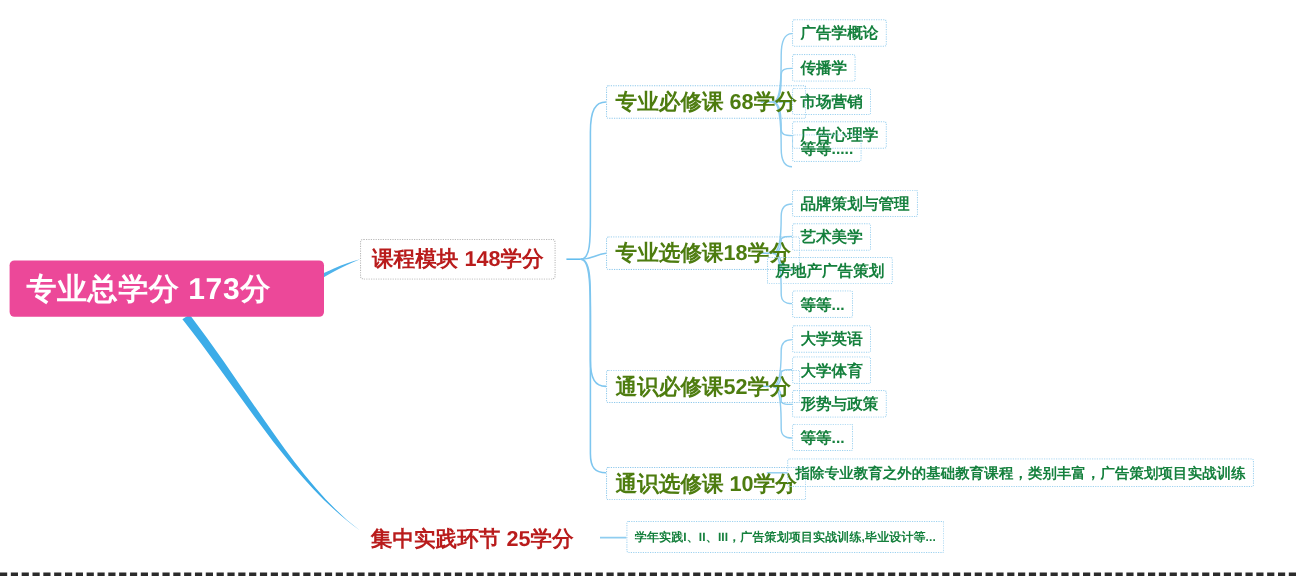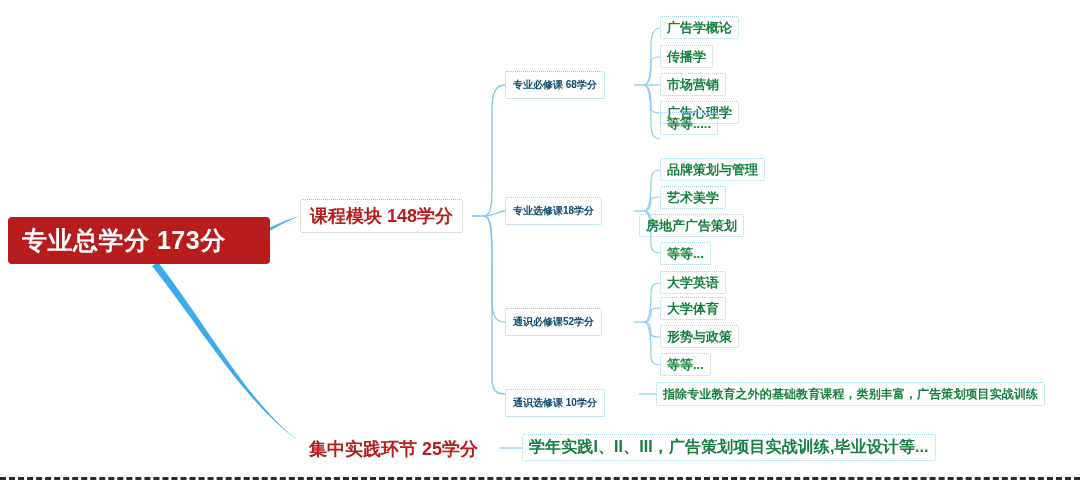--- a/index.html
+++ b/index.html
@@ -27,21 +27,21 @@
     display: flex;
     align-items: center;
     white-space: nowrap;
     color: #444444;
   }
 
   
   .root {
     left: 8px; top: 217px;
     width: 262px; height: 47px;
-    background: #b91c1c;
+    background: #ec4899;
     border-radius: 4px;
     color: #ffffff;
     font-size: 25px;
     font-weight: 700;
     letter-spacing: 0.5px;
     padding-left: 14px;
   }
 
   
   .l2 {
@@ -51,23 +51,23 @@
     padding: 4px 9px;
     height: 34px;
   }
   .l2.boxed {
     border: 1px dotted #b9b9b9;
     border-radius: 3px;
   }
 
   
   .l3 {
-    font-size: 10px;
-    font-weight: 700;
-    color: #0c4a6e;
+    font-size: 18px;
+    font-weight: 700;
+    color: #4d7c0f;
     padding: 3px 7px;
     height: 28px;
     border: 1px dotted #8fc9ec;
     border-radius: 2px;
   }
 
   
   .leaf {
     font-size: 13px;
     font-weight: 700;
@@ -199,18 +199,18 @@
     <span>形势与政策</span>
   </div>
   <div class="node leaf" style="left:660px; top:353px;">
     <span>等等...</span>
   </div>
 
   <div class="node leaf wide" style="left:656px; top:382px;">
     <span>指除专业教育之外的基础教育课程，类别丰富，广告策划项目实战训练</span>
   </div>
 
-  <div class="node leaf wide" style="left:522px; top:434px; font-size:16px; height:27px;">
+  <div class="node leaf wide" style="left:522px; top:434px; font-size:10px; height:27px;">
     <span>学年实践I、II、III，广告策划项目实战训练,毕业设计等...</span>
   </div>
 
   <div class="bottom-rule"></div>
 </div>
 
 </body></html>

